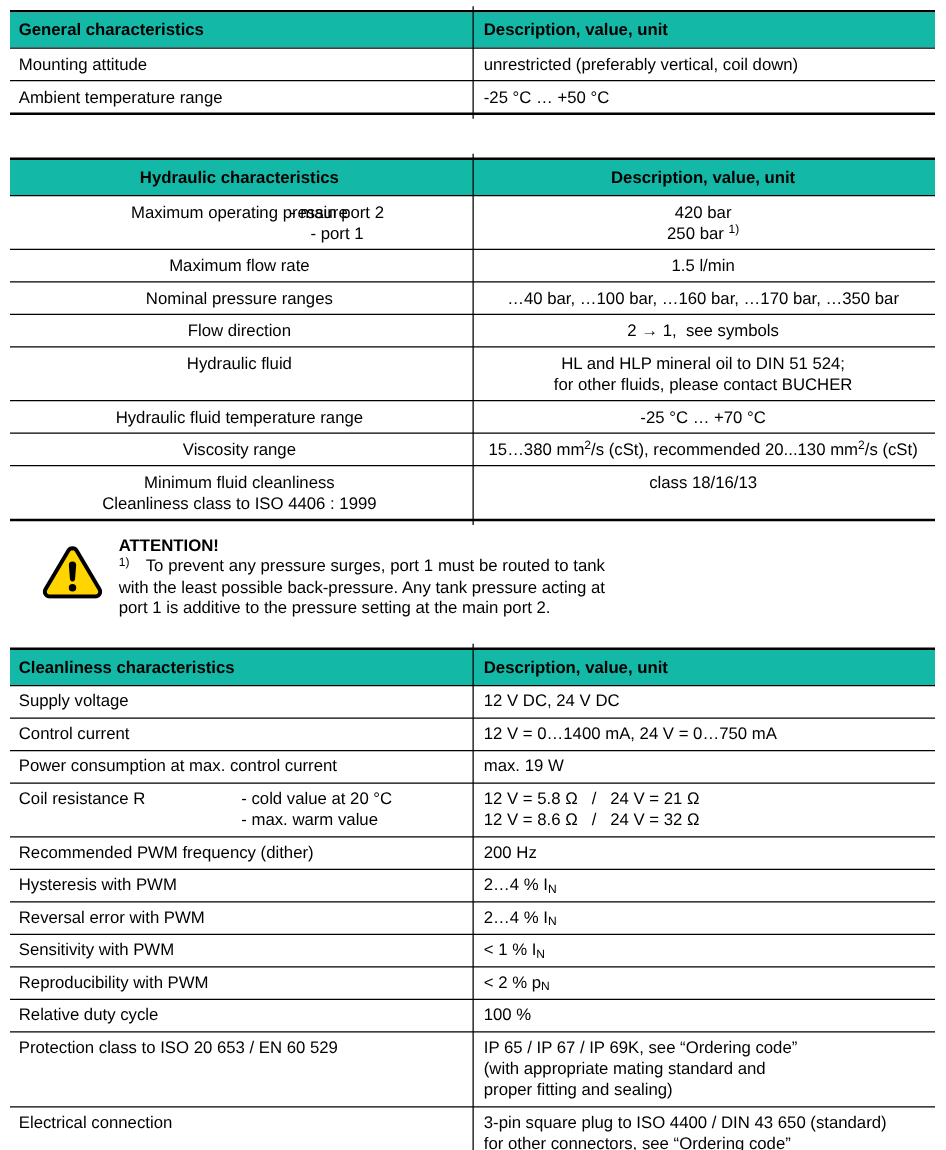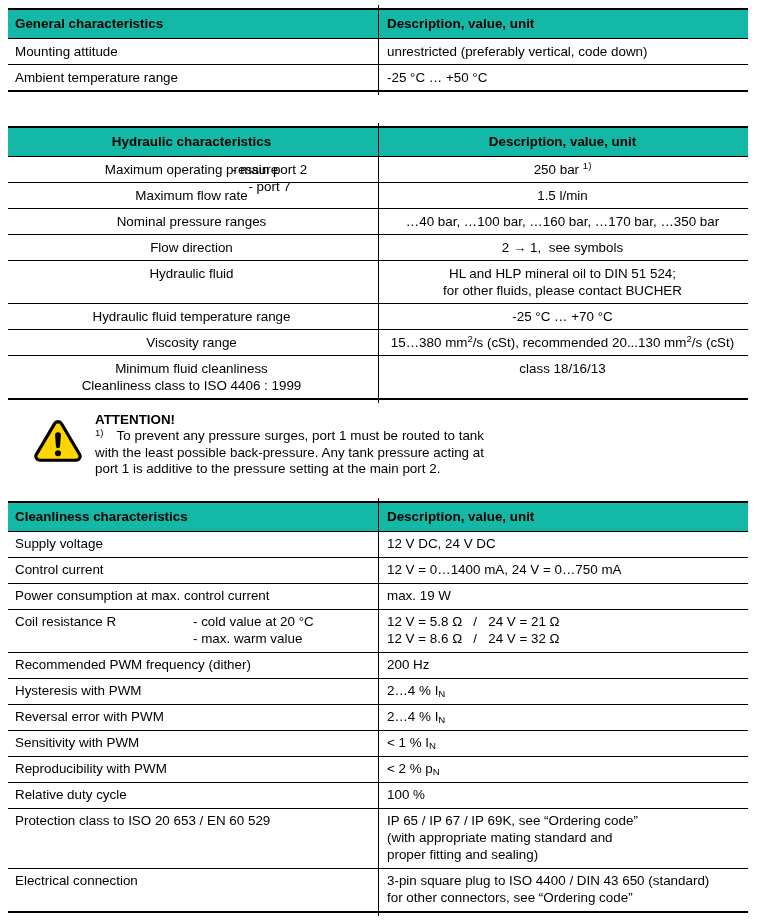--- a/index.html
+++ b/index.html
@@ -63,21 +63,21 @@
         </div>
         <div class="tcell value">
           <div class="ln">Description, value, unit</div>
         </div>
       </div>
       <div class="trow">
         <div class="tcell label">
           <div class="ln">Mounting attitude</div>
         </div>
         <div class="tcell value">
-          <div class="ln">unrestricted (preferably vertical, code down)</div>
+          <div class="ln">unrestricted (preferably vertical, coil down)</div>
         </div>
       </div>
       <div class="trow">
         <div class="tcell label">
           <div class="ln">Ambient temperature range</div>
         </div>
         <div class="tcell value">
           <div class="ln">-25 °C … +50 °C</div>
         </div>
       </div>
@@ -91,24 +91,25 @@
         </div>
         <div class="tcell value">
           <div class="ln">Description, value, unit</div>
         </div>
       </div>
       <div class="trow">
         <div class="tcell label">
           <div class="ln">Maximum operating pressure</div>
           <div class="sub">
             <div class="ln">- main port 2</div>
-            <div class="ln">- port 7</div>
+            <div class="ln">- port 1</div>
           </div>
         </div>
         <div class="tcell value">
+          <div class="ln">420 bar</div>
           <div class="ln">250 bar <sup>1)</sup></div>
         </div>
       </div>
       <div class="trow">
         <div class="tcell label">
           <div class="ln">Maximum flow rate</div>
         </div>
         <div class="tcell value">
           <div class="ln">1.5 l/min</div>
         </div>

